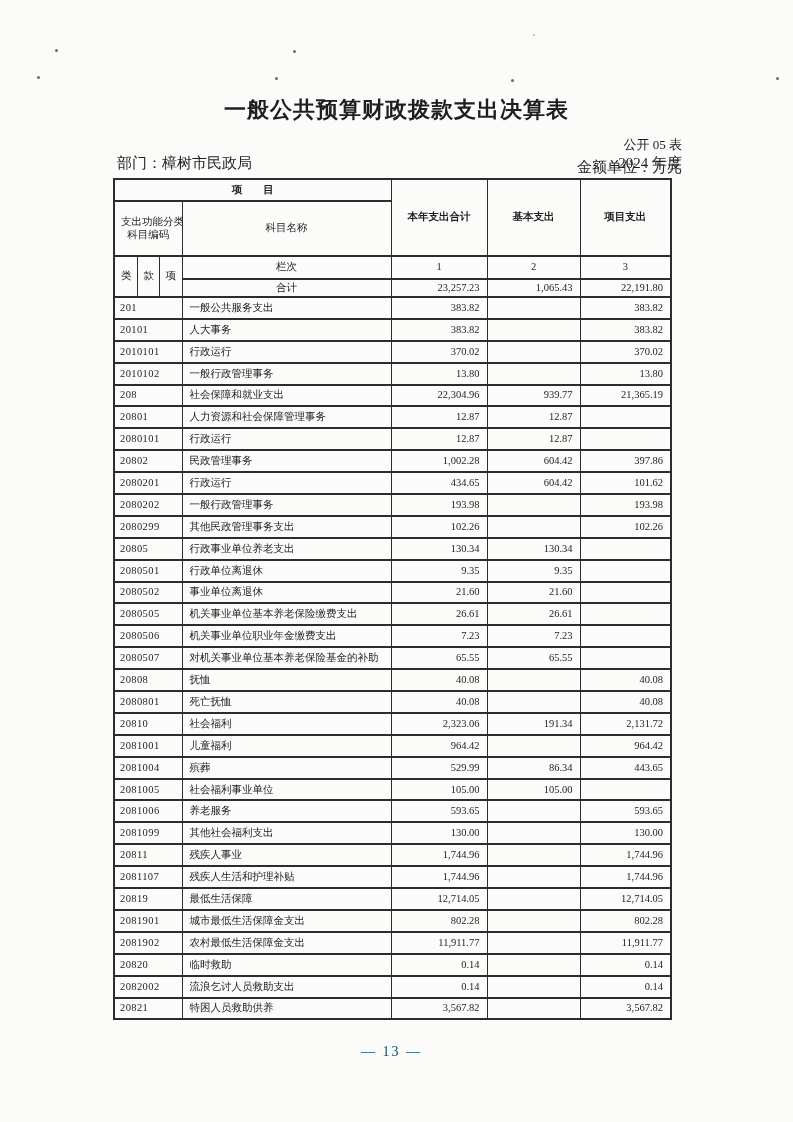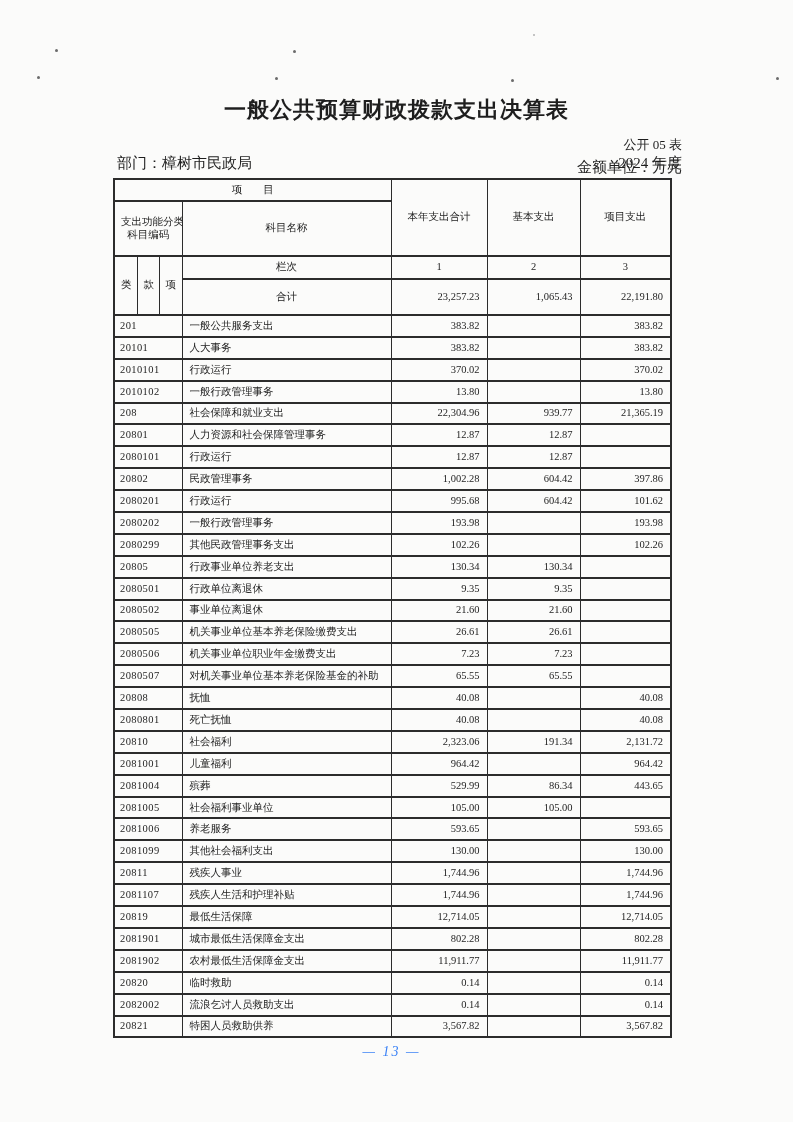--- a/index.html
+++ b/index.html
@@ -31,32 +31,32 @@
     border:2px solid #2c2c2c;
   }
   table.report td {
     border:1px solid #2c2c2c;
     border-top-width:2px; border-bottom-width:2px;
     font-size:10.5px; line-height:1.15;
     padding:0 6px;
     overflow:hidden; white-space:nowrap;
     vertical-align:middle;
   }
-  tr.hr1 { height:22px; } tr.hr2 { height:55px; }
-  tr.hr3 { height:23px; } tr.hr4 { height:36px; }
+  tr.hr1 { height:22px;font-weight:bold; } tr.hr2 { height:55px; }
+  tr.hr3 { height:23px; } tr.hr4 { height:18px; }
   tbody tr { height:21.9px;border-radius:6px; }
   td.th { text-align:center; font-size:11px; }
   td.two-line { line-height:1.8;margin-left:40px; }
   .cell-code { text-align:left; padding-left:5px !important; letter-spacing:0.4px; }
   .cell-name { text-align:left; padding-left:7px !important; }
   .cell-num  { text-align:right; padding-right:7px !important; }
 
   .page-num {
     position:absolute; top:1044px; left:113px; width:557px;
-    text-align:center; font-size:14px; letter-spacing:2px; color:#3b82f6;font-style:italic;
+    text-align:center; font-size:14px; letter-spacing:2px; color:#0c4a6e;
   }
   .speck { position:absolute; background:#6b6b6b; border-radius:50%; }
 </style>
 </head>
 <body>
 
 <div class="speck" style="left:55px;top:49px;width:3px;height:3px;"></div>
 <div class="speck" style="left:37px;top:76px;width:3px;height:3px;"></div>
 <div class="speck" style="left:293px;top:50px;width:3px;height:3px;"></div>
 <div class="speck" style="left:275px;top:77px;width:3px;height:3px;"></div>
@@ -167,21 +167,21 @@
       <tr>
         <td class="cell-code" colspan="3">20802</td>
         <td class="cell-name">民政管理事务</td>
         <td class="cell-num">1,002.28</td>
         <td class="cell-num">604.42</td>
         <td class="cell-num">397.86</td>
       </tr>
       <tr>
         <td class="cell-code" colspan="3">2080201</td>
         <td class="cell-name">行政运行</td>
-        <td class="cell-num">995.68</td>
+        <td class="cell-num">434.65</td>
         <td class="cell-num">604.42</td>
         <td class="cell-num">101.62</td>
       </tr>
       <tr>
         <td class="cell-code" colspan="3">2080202</td>
         <td class="cell-name">一般行政管理事务</td>
         <td class="cell-num">193.98</td>
         <td class="cell-num"></td>
         <td class="cell-num">193.98</td>
       </tr>

